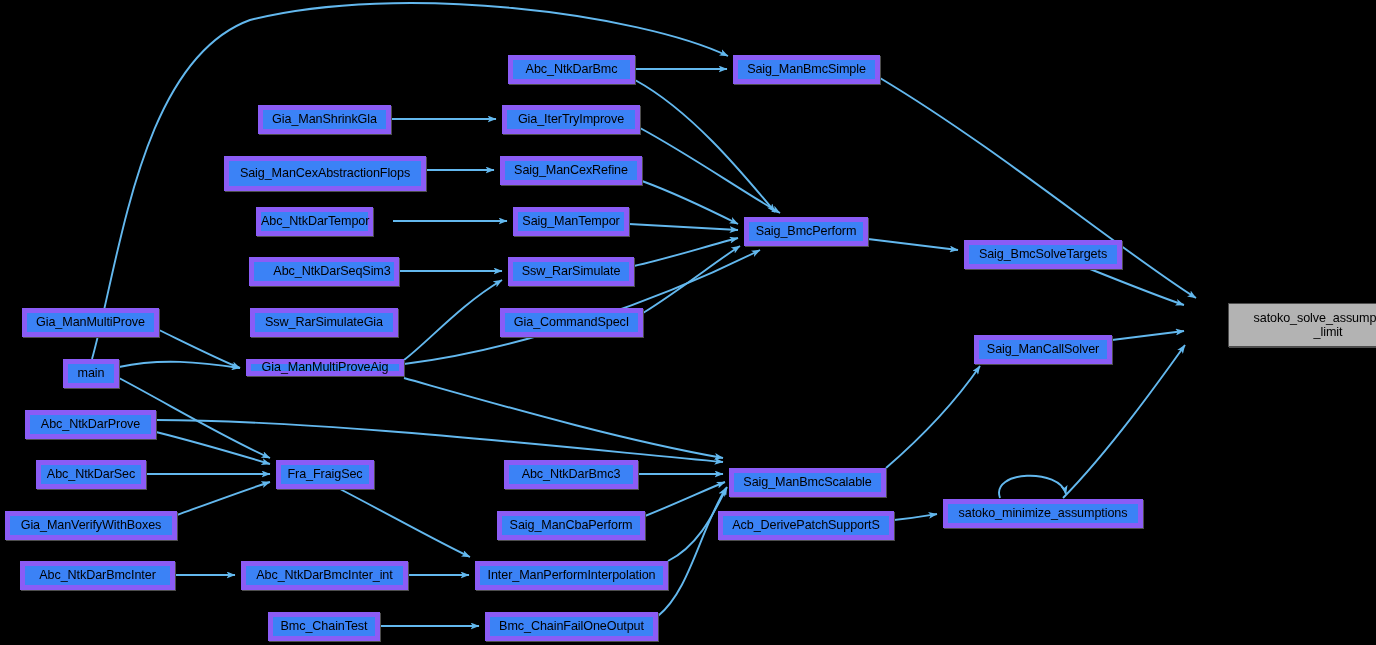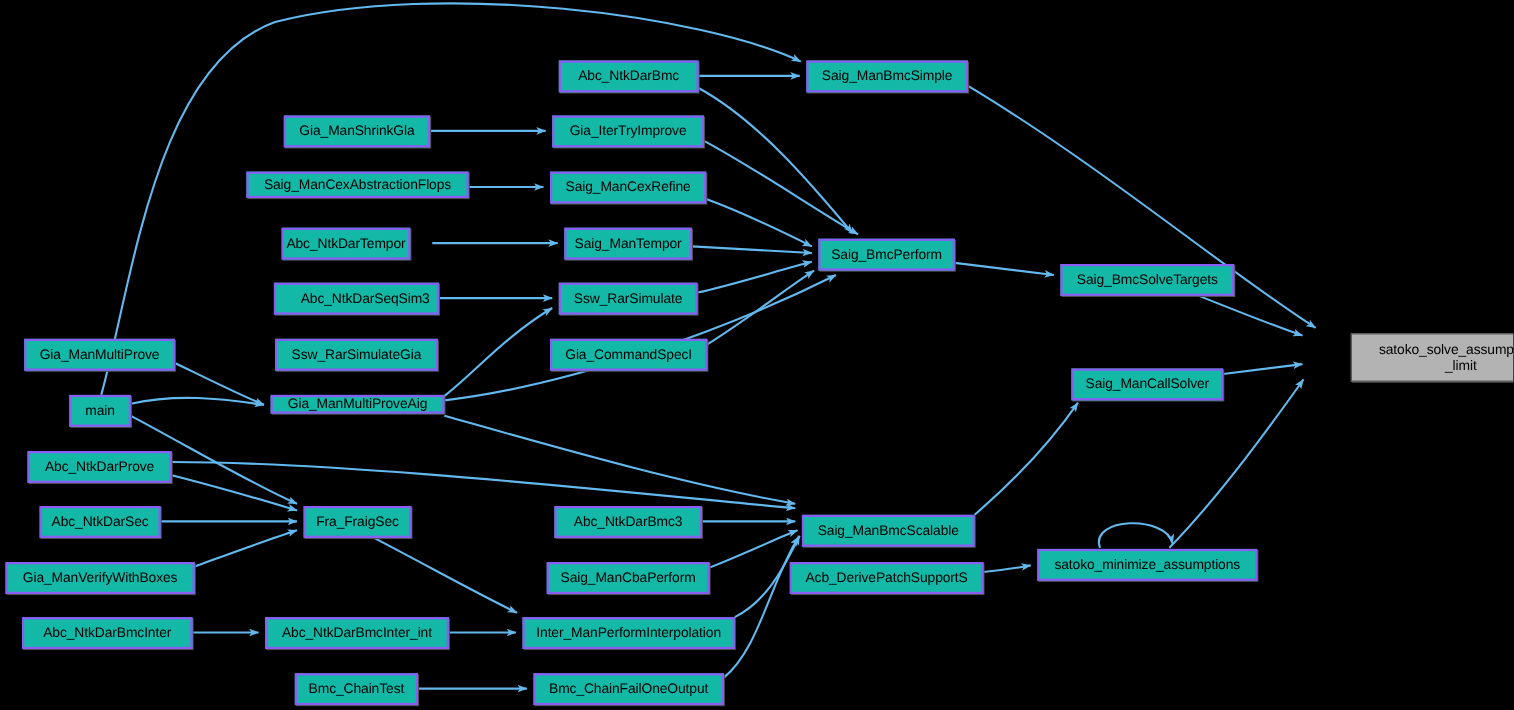--- a/index.html
+++ b/index.html
@@ -18,22 +18,22 @@
   #edge-layer {
     position: absolute;
     left: 0; top: 0;
     width: 1376px;
     height: 645px;
     pointer-events: none;
   }
   .node {
     position: absolute;
     box-sizing: border-box;
-    background: #14b8a6;
-    border: 2px solid #8b5cf6;
+    background: #3b82f6;
+    border: 5px solid #8b5cf6;
     box-shadow: 1px 1px 0 0 #4d4d4d;
     color: #000000;
     font-size: 12.6px;
     line-height: 1.15;
     display: flex;
     align-items: center;
     justify-content: center;
     text-align: center;
     white-space: pre;
     letter-spacing: -0.1px;
@@ -97,21 +97,21 @@
         <path d="M 380,626 L 479,626" fill="none" stroke="#63b8ee" stroke-width="1.9" marker-end="url(#arrow)"></path>
         <path d="M 658,616 C 690,590 700,530 726,488" fill="none" stroke="#63b8ee" stroke-width="1.9" marker-end="url(#arrow)"></path>
         <path d="M 894,520 C 915,518 925,516 937,514" fill="none" stroke="#63b8ee" stroke-width="1.9" marker-end="url(#arrow)"></path>
       </g>
   </svg>
   <div id="nodes-group">
       <div class="node" style="left: 508px; top: 55px; width: 127px; height: 29px;"><span class="node-label">Abc_NtkDarBmc</span></div>
       <div class="node" style="left: 733px; top: 55px; width: 147px; height: 29px;"><span class="node-label">Saig_ManBmcSimple</span></div>
       <div class="node" style="left: 258px; top: 105px; width: 133px; height: 29px;"><span class="node-label">Gia_ManShrinkGla</span></div>
       <div class="node" style="left: 502px; top: 105px; width: 138px; height: 29px;"><span class="node-label">Gia_IterTryImprove</span></div>
-      <div class="node" style="left: 224px; top: 156px; width: 202px; height: 24px;"><span class="node-label">Saig_ManCexAbstractionFlops</span></div>
+      <div class="node" style="left: 224px; top: 156px; width: 202px; height: 35px;"><span class="node-label">Saig_ManCexAbstractionFlops</span></div>
       <div class="node" style="left: 500px; top: 156px; width: 142px; height: 29px;"><span class="node-label">Saig_ManCexRefine</span></div>
       <div class="node" style="left: 256px; top: 207px; width: 117px; height: 29px;"><span class="node-label">Abc_NtkDarTempor</span></div>
       <div class="node" style="left: 513px; top: 207px; width: 116px; height: 29px;"><span class="node-label">Saig_ManTempor</span></div>
       <div class="node" style="left: 744px; top: 217px; width: 124px; height: 29px;"><span class="node-label">Saig_BmcPerform</span></div>
       <div class="node" style="left: 249px; top: 257px; width: 150px; height: 29px; padding-left: 16px;"><span class="node-label">Abc_NtkDarSeqSim3</span></div>
       <div class="node" style="left: 508px; top: 257px; width: 126px; height: 29px;"><span class="node-label">Ssw_RarSimulate</span></div>
       <div class="node" style="left: 964px; top: 240px; width: 158px; height: 29px;"><span class="node-label">Saig_BmcSolveTargets</span></div>
       <div class="node" style="left: 250px; top: 308px; width: 148px; height: 29px;"><span class="node-label">Ssw_RarSimulateGia</span></div>
       <div class="node" style="left: 500px; top: 308px; width: 143px; height: 29px;"><span class="node-label">Gia_CommandSpecI</span></div>
       <div class="node" style="left: 22px; top: 308px; width: 137px; height: 29px;"><span class="node-label">Gia_ManMultiProve</span></div>

